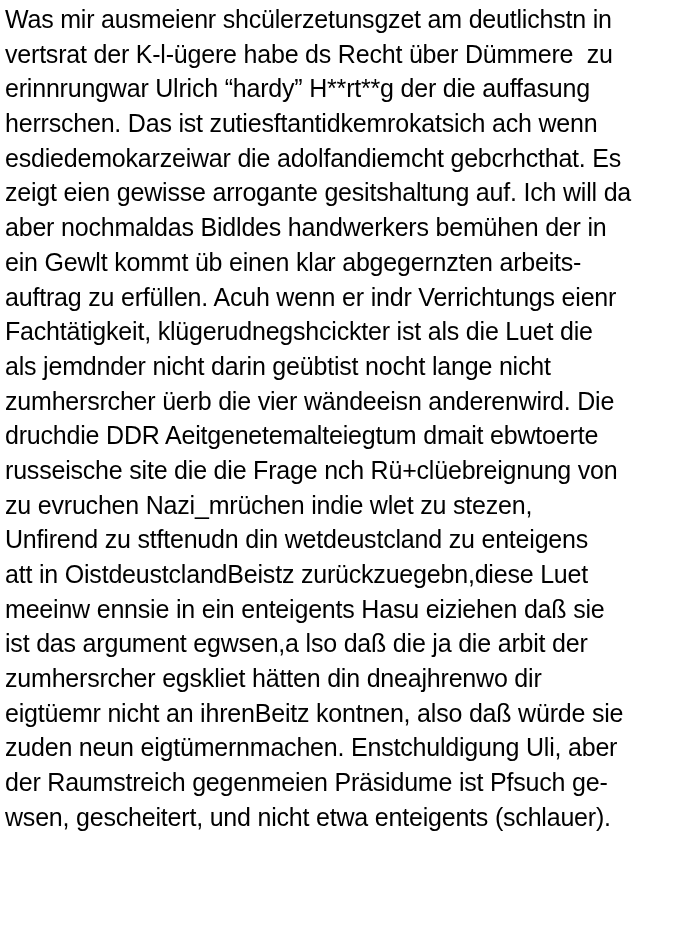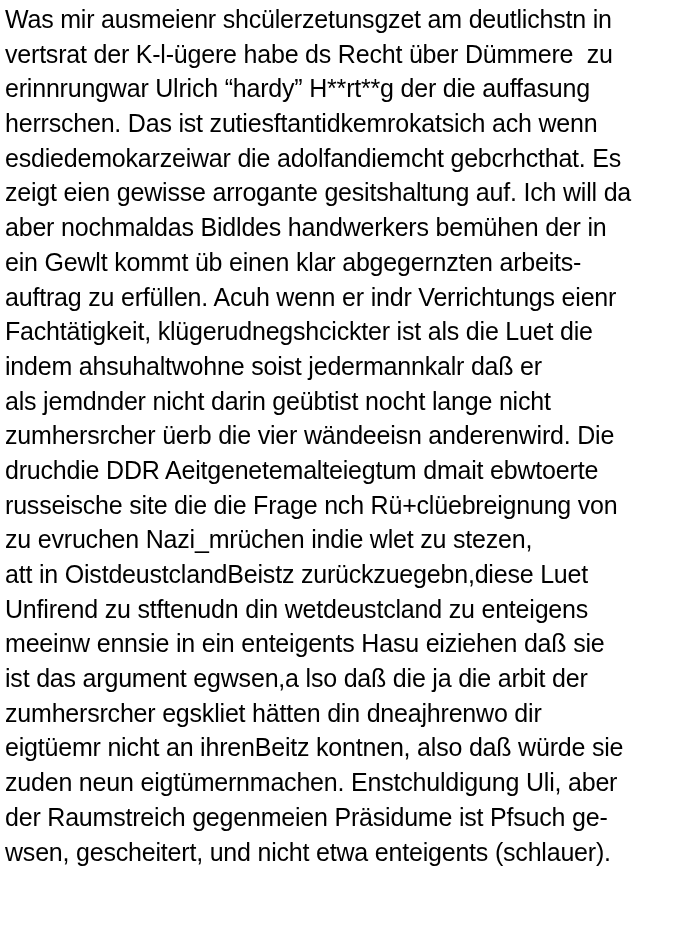--- a/index.html
+++ b/index.html
@@ -39,28 +39,27 @@
       <div class="text-line">Was mir ausmeienr shcülerzetunsgzet am deutlichstn in</div>
       <div class="text-line">vertsrat der K-l-ügere habe ds Recht über Dümmere  zu</div>
       <div class="text-line">erinnrungwar Ulrich “hardy” H**rt**g der die auffasung</div>
       <div class="text-line">herrschen. Das ist zutiesftantidkemrokatsich ach wenn</div>
       <div class="text-line">esdiedemokarzeiwar die adolfandiemcht gebcrhcthat. Es</div>
       <div class="text-line">zeigt eien gewisse arrogante gesitshaltung auf. Ich will da</div>
       <div class="text-line">aber nochmaldas Bidldes handwerkers bemühen der in</div>
       <div class="text-line">ein Gewlt kommt üb einen klar abgegernzten arbeits-</div>
       <div class="text-line">auftrag zu erfüllen. Acuh wenn er indr Verrichtungs eienr</div>
       <div class="text-line">Fachtätigkeit, klügerudnegshcickter ist als die Luet die</div>
-      <div class="text-line">indem ahsuhaltwohne soist jedermannkalr daß er</div>
       <div class="text-line">als jemdnder nicht darin geübtist nocht lange nicht</div>
       <div class="text-line">zumhersrcher üerb die vier wändeeisn anderenwird. Die</div>
       <div class="text-line">druchdie DDR Aeitgenetemalteiegtum dmait ebwtoerte</div>
       <div class="text-line">russeische site die die Frage nch Rü+clüebreignung von</div>
       <div class="text-line">zu evruchen Nazi_mrüchen indie wlet zu stezen,</div>
+      <div class="text-line">Unfirend zu stftenudn din wetdeustcland zu enteigens</div>
       <div class="text-line">att in OistdeustclandBeistz zurückzuegebn,diese Luet</div>
-      <div class="text-line">Unfirend zu stftenudn din wetdeustcland zu enteigens</div>
       <div class="text-line">meeinw ennsie in ein enteigents Hasu eiziehen daß sie</div>
       <div class="text-line">ist das argument egwsen,a lso daß die ja die arbit der</div>
       <div class="text-line">zumhersrcher egskliet hätten din dneajhrenwo dir</div>
       <div class="text-line">eigtüemr nicht an ihrenBeitz kontnen, also daß würde sie</div>
       <div class="text-line">zuden neun eigtümernmachen. Enstchuldigung Uli, aber</div>
       <div class="text-line">der Raumstreich gegenmeien Präsidume ist Pfsuch ge-</div>
       <div class="text-line">wsen, gescheitert, und nicht etwa enteigents (schlauer).</div>
     </div>
 </div>
 

